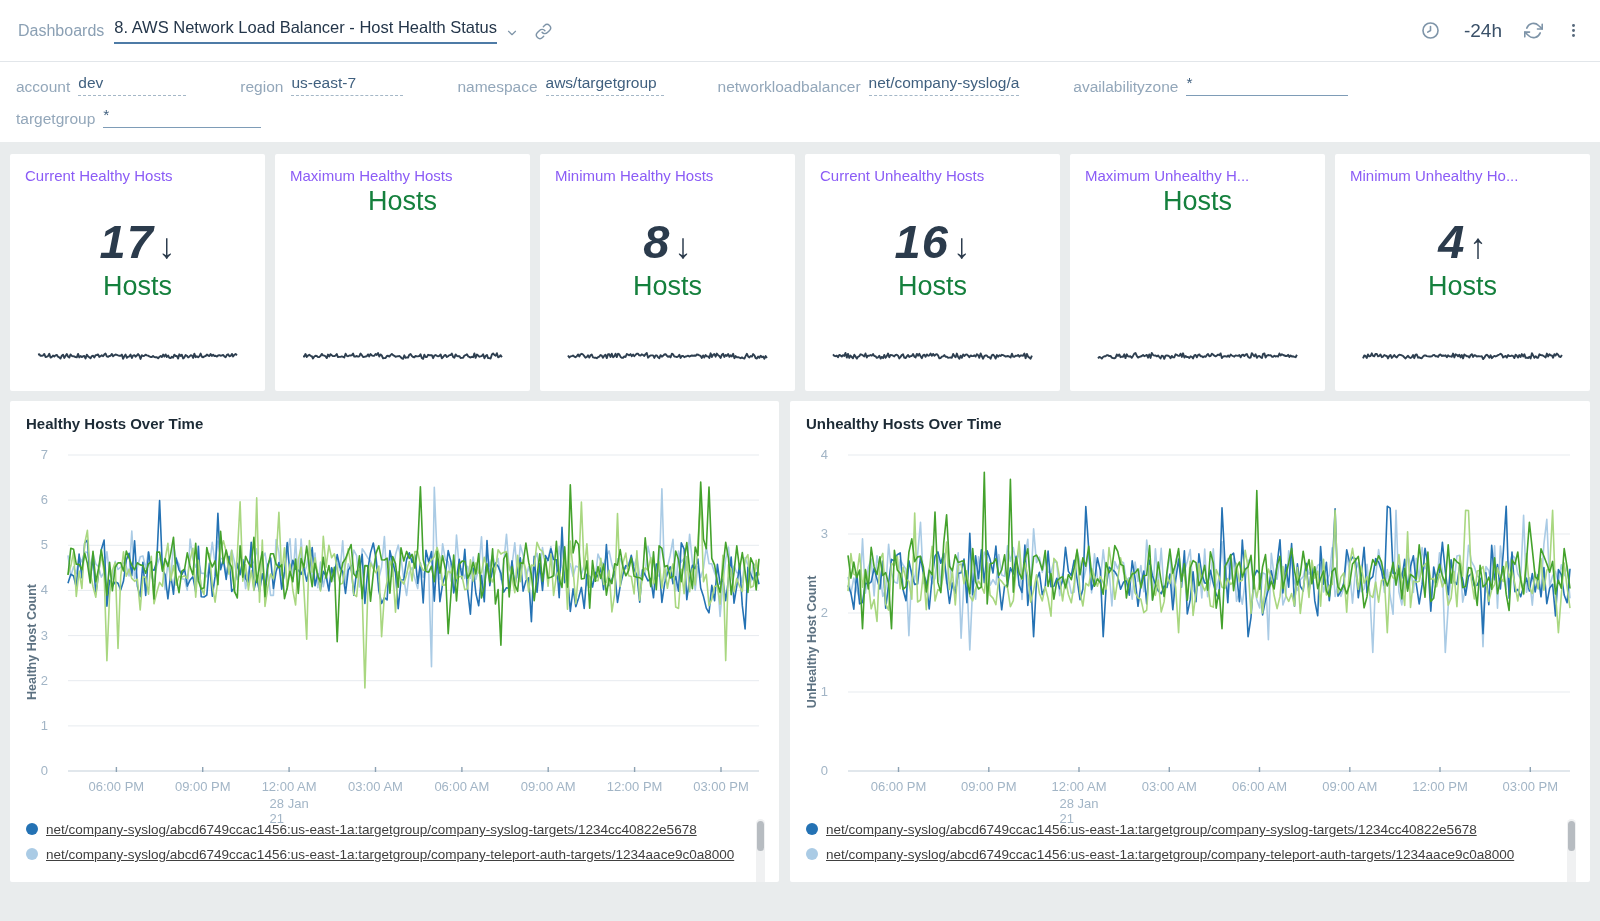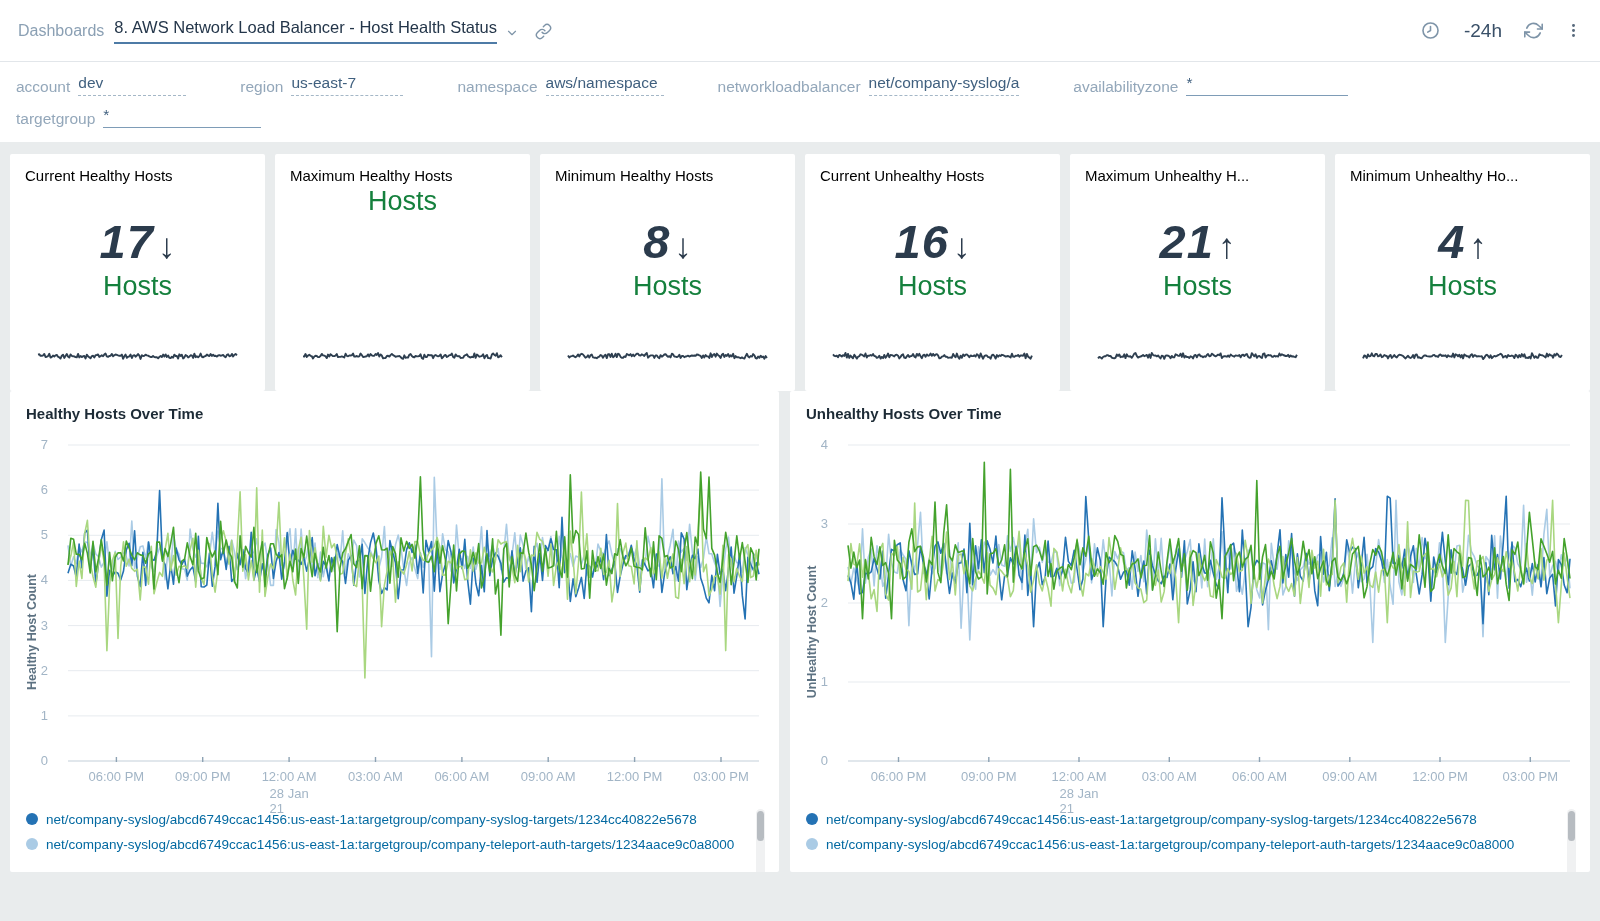--- a/index.html
+++ b/index.html
@@ -27,45 +27,45 @@
   .flabel{ color:#93a7ba; margin-right:8px; white-space:nowrap; }
   .fvalue{ color:#40607f; padding-bottom:3px; white-space:nowrap; }
   .filter.dashed .fvalue{ border-bottom:1px dashed #a4b7c7; }
   .filter.solid  .fvalue{ border-bottom:1px solid #7e9cb7; }
 
   
   .content{ padding:12px 10px 10px 10px; }
   .stat-row{ display:flex; gap:10px; }
   .stat-card{ flex:1; background:#fff; height:237px; position:relative;
               border-radius:2px; padding:13px 15px; }
-  .stat-title{ font-size:15px; font-weight:500; color:#000000; white-space:nowrap; overflow:hidden; }
+  .stat-title{ font-size:15px; font-weight:500; color:#8b5cf6; white-space:nowrap; overflow:hidden; }
   .stat-num{ text-align:center; margin-top:30px; color:#2b3b4c; }
   .stat-num .val{ font-size:47px; font-weight:700; letter-spacing:1px;font-style:italic; }
   .stat-num .arrow{ font-size:35px; font-weight:400; margin-left:4px; }
   .stat-unit{ text-align:center; font-size:27px; font-weight:500; color:#15803d; margin-top:2px; }
   .spark{ position:absolute; left:11%; right:11%; bottom:28px; height:14px; }
   .spark svg{ width:100%; height:100%; overflow:visible; }
 
-  .chart-row{ display:flex; gap:11px; }
+  .chart-row{ display:flex; gap:11px; margin-top:10px; }
   .chart-card{ background:#fff; height:481px; position:relative; border-radius:2px; overflow:hidden; }
   .chart-card.left{ flex:0 0 769px; }
   .chart-card.right{ flex:1; }
   .chart-title{ position:absolute; top:14px; left:16px; font-size:15px; font-weight:700; color:#1d2b36; }
   .plot{ position:absolute; left:58px; right:20px; top:54px; height:316px; }
   .plot svg{ width:100%; height:100%; overflow:visible; display:block; }
   .ylabels{ position:absolute; left:0; top:54px; width:48px; height:316px; }
   .ylabels span{ position:absolute; right:10px; font-size:13px; color:#a2b5c6; }
   .yaxis-name{ position:absolute; left:-58px; top:50%; width:160px; text-align:center;
                transform:translate(0,-50%) rotate(-90deg); font-size:12.5px; font-weight:700; color:#5d7282; }
   .xlabels{ position:absolute; left:58px; right:20px; top:378px; height:46px; }
   .xlabels .xt{ position:absolute; transform:translateX(-50%); font-size:13px; color:#a2b5c6; white-space:nowrap; }
   .xlabels .xdate{ position:absolute; transform:translateX(-50%); top:17px; font-size:13px; color:#a2b5c6;
                    text-align:left; line-height:15px; }
   .legend{ position:absolute; left:16px; right:14px; top:416px; height:65px; overflow:hidden; padding-right:16px; }
-  .lrow{ font-size:13.5px; color:#0369a1; line-height:25px; word-break:break-all; cursor:pointer; }
+  .lrow{ font-size:13.5px; color:#404040; line-height:25px; word-break:break-all; cursor:pointer;text-decoration:underline; }
   .ldot{ display:inline-block; width:12px; height:12px; border-radius:50%; margin-right:8px; vertical-align:-1px; }
   .lscroll{ position:absolute; right:0; top:2px; width:9px; height:74px; background:#f0f1f2; border-radius:5px; }
   .lthumb{ position:absolute; left:1px; top:2px; width:7px; height:30px; background:#b7bcc1; border-radius:4px; }
 </style>
 </head>
 <body>
 
 <div class="topbar">
   <span class="crumb">Dashboards</span>
   <span class="dash-title">8. AWS Network Load Balancer - Host Health Status</span>
@@ -112,21 +112,21 @@
     <span class="filter dashed">
       <span class="flabel">account</span>
       <span class="fvalue" style="min-width:108px">dev</span>
     </span>
     <span class="filter dashed">
       <span class="flabel">region</span>
       <span class="fvalue" style="min-width:112px">us-east-7</span>
     </span>
     <span class="filter dashed">
       <span class="flabel">namespace</span>
-      <span class="fvalue" style="min-width:118px">aws/namespace</span>
+      <span class="fvalue" style="min-width:118px">aws/targetgroup</span>
     </span>
     <span class="filter dashed">
       <span class="flabel">networkloadbalancer</span>
       <span class="fvalue" style="min-width:112px">net/company-syslog/a</span>
     </span>
     <span class="filter solid">
       <span class="flabel">availabilityzone</span>
       <span class="fvalue" style="min-width:162px">*</span>
     </span>
   </div>
@@ -167,21 +167,20 @@
     <div class="stat-card">
       <div class="stat-title">Current Unhealthy Hosts</div>
       <div class="stat-num"><span class="val">16</span><span class="arrow">↓</span></div>
       <div class="stat-unit">Hosts</div>
       <div class="spark"><svg viewBox="0 0 199 14" preserveAspectRatio="none">
             <polyline points="0.0,5.4 1.3,6.8 2.5,7.2 3.8,6.6 5.0,8.3 6.3,5.9 7.5,6.4 8.8,7.5 10.0,6.2 11.3,6.9 12.5,3.9 13.8,8.6 15.0,4.9 16.3,8.9 17.5,6.6 18.8,8.0 20.0,9.3 21.3,5.7 22.5,7.4 23.8,9.6 25.0,7.8 26.3,7.2 27.5,5.3 28.8,5.7 30.0,6.4 31.3,7.4 32.5,4.5 33.8,8.5 35.0,6.6 36.3,6.7 37.5,6.0 38.8,6.7 40.1,5.0 41.3,7.1 42.6,7.2 43.8,8.9 45.1,8.3 46.3,6.7 47.6,9.6 48.8,7.9 50.1,9.2 51.3,5.9 52.6,8.8 53.8,7.1 55.1,4.5 56.3,8.3 57.6,5.9 58.8,6.1 60.1,6.7 61.3,7.4 62.6,5.9 63.8,5.8 65.1,6.7 66.3,9.5 67.6,7.9 68.8,6.1 70.1,5.2 71.3,8.7 72.6,9.1 73.8,7.4 75.1,6.0 76.3,7.9 77.6,7.1 78.8,7.0 80.1,5.0 81.4,7.7 82.6,8.4 83.9,4.9 85.1,6.7 86.4,4.8 87.6,7.3 88.9,9.2 90.1,6.4 91.4,5.7 92.6,7.8 93.9,5.4 95.1,6.7 96.4,6.4 97.6,4.5 98.9,6.8 100.1,4.9 101.4,6.8 102.6,5.7 103.9,5.1 105.1,6.4 106.4,9.3 107.6,9.1 108.9,7.7 110.1,7.3 111.4,6.1 112.6,7.7 113.9,7.7 115.1,8.7 116.4,8.6 117.6,8.5 118.9,8.7 120.2,5.0 121.4,7.0 122.7,8.2 123.9,4.6 125.2,8.0 126.4,9.8 127.7,6.7 128.9,8.8 130.2,5.5 131.4,7.0 132.7,5.6 133.9,5.4 135.2,6.6 136.4,8.2 137.7,6.5 138.9,7.0 140.2,7.1 141.4,6.3 142.7,7.6 143.9,5.2 145.2,6.2 146.4,8.8 147.7,4.4 148.9,7.3 150.2,9.7 151.4,7.1 152.7,6.4 153.9,6.5 155.2,8.1 156.4,8.2 157.7,9.7 158.9,6.4 160.2,5.7 161.5,7.1 162.7,9.6 164.0,6.1 165.2,7.7 166.5,6.3 167.7,7.0 169.0,5.8 170.2,6.2 171.5,6.8 172.7,7.6 174.0,7.3 175.2,7.0 176.5,7.7 177.7,8.4 179.0,4.7 180.2,7.6 181.5,7.8 182.7,6.8 184.0,6.9 185.2,5.9 186.5,7.7 187.7,6.5 189.0,6.5 190.2,6.8 191.5,4.5 192.7,9.2 194.0,5.0 195.2,7.7 196.5,8.6 197.7,9.7 199.0,6.6" fill="none" stroke="#2e3f50" stroke-width="1.9" stroke-linejoin="round"></polyline>
           </svg></div>
     </div>
     <div class="stat-card">
       <div class="stat-title">Maximum Unhealthy H...</div>
-      <div class="stat-num"><span class="val">21</span><span class="arrow">↑</span></div>
       <div class="stat-unit">Hosts</div>
       <div class="spark"><svg viewBox="0 0 199 14" preserveAspectRatio="none">
             <polyline points="0.0,9.4 1.3,8.0 2.5,8.4 3.8,9.6 5.0,8.0 6.3,7.3 7.5,7.4 8.8,6.1 10.0,6.2 11.3,7.1 12.5,6.9 13.8,8.6 15.0,9.1 16.3,9.3 17.5,8.9 18.8,5.5 20.0,7.0 21.3,5.4 22.5,8.2 23.8,7.6 25.0,7.9 26.3,5.3 27.5,9.1 28.8,5.3 30.0,7.4 31.3,7.5 32.5,7.3 33.8,8.8 35.0,6.9 36.3,4.6 37.5,4.0 38.8,6.9 40.1,8.6 41.3,7.9 42.6,7.5 43.8,7.0 45.1,6.0 46.3,7.2 47.6,6.7 48.8,5.9 50.1,8.7 51.3,5.4 52.6,8.9 53.8,3.9 55.1,6.0 56.3,6.6 57.6,6.5 58.8,7.4 60.1,6.4 61.3,8.0 62.6,9.5 63.8,6.7 65.1,7.2 66.3,9.8 67.6,6.6 68.8,6.4 70.1,6.7 71.3,7.3 72.6,9.2 73.8,6.9 75.1,8.4 76.3,8.4 77.6,5.3 78.8,5.8 80.1,6.7 81.4,6.9 82.6,4.7 83.9,7.9 85.1,4.3 86.4,8.6 87.6,7.0 88.9,8.1 90.1,7.9 91.4,9.0 92.6,7.3 93.9,7.8 95.1,9.4 96.4,6.4 97.6,5.9 98.9,8.3 100.1,6.0 101.4,5.4 102.6,7.2 103.9,7.2 105.1,8.2 106.4,7.3 107.6,7.8 108.9,6.1 110.1,5.1 111.4,7.2 112.6,7.1 113.9,4.7 115.1,5.6 116.4,6.7 117.6,7.3 118.9,6.6 120.2,5.6 121.4,6.3 122.7,4.4 123.9,9.0 125.2,7.7 126.4,7.2 127.7,7.3 128.9,7.7 130.2,6.5 131.4,7.9 132.7,5.6 133.9,6.5 135.2,7.2 136.4,7.7 137.7,6.4 138.9,6.6 140.2,6.9 141.4,6.0 142.7,8.3 143.9,6.2 145.2,5.6 146.4,7.1 147.7,5.6 148.9,5.0 150.2,7.8 151.4,8.7 152.7,8.6 153.9,4.1 155.2,5.9 156.4,7.3 157.7,5.2 158.9,8.8 160.2,7.1 161.5,7.0 162.7,8.2 164.0,9.0 165.2,4.8 166.5,4.4 167.7,8.5 169.0,6.6 170.2,6.0 171.5,6.4 172.7,6.2 174.0,7.7 175.2,7.7 176.5,6.7 177.7,7.6 179.0,7.0 180.2,7.6 181.5,4.5 182.7,6.4 184.0,5.3 185.2,6.0 186.5,6.5 187.7,7.0 189.0,7.0 190.2,5.8 191.5,7.9 192.7,6.4 194.0,7.5 195.2,7.3 196.5,7.9 197.7,8.2 199.0,5.8" fill="none" stroke="#2e3f50" stroke-width="1.9" stroke-linejoin="round"></polyline>
           </svg></div>
     </div>
     <div class="stat-card">
       <div class="stat-title">Minimum Unhealthy Ho...</div>
       <div class="stat-num"><span class="val">4</span><span class="arrow">↑</span></div>
       <div class="stat-unit">Hosts</div>
       <div class="spark"><svg viewBox="0 0 199 14" preserveAspectRatio="none">

